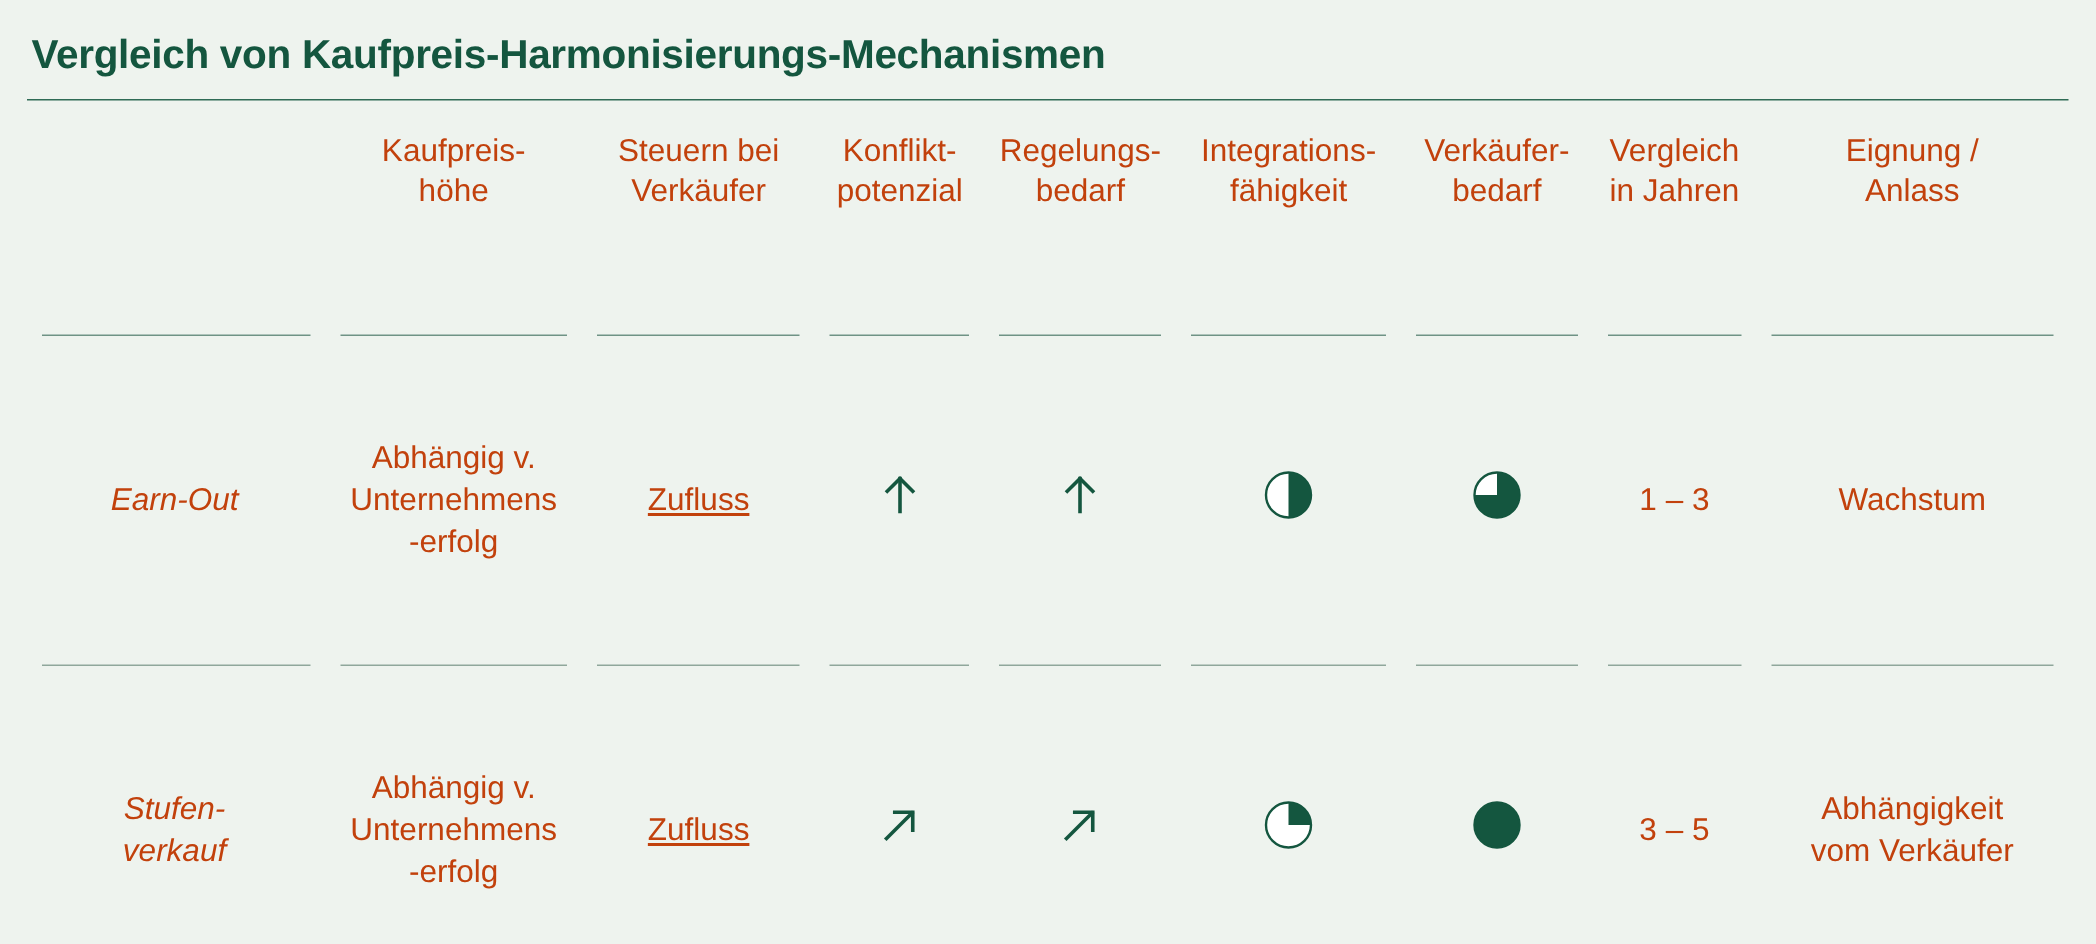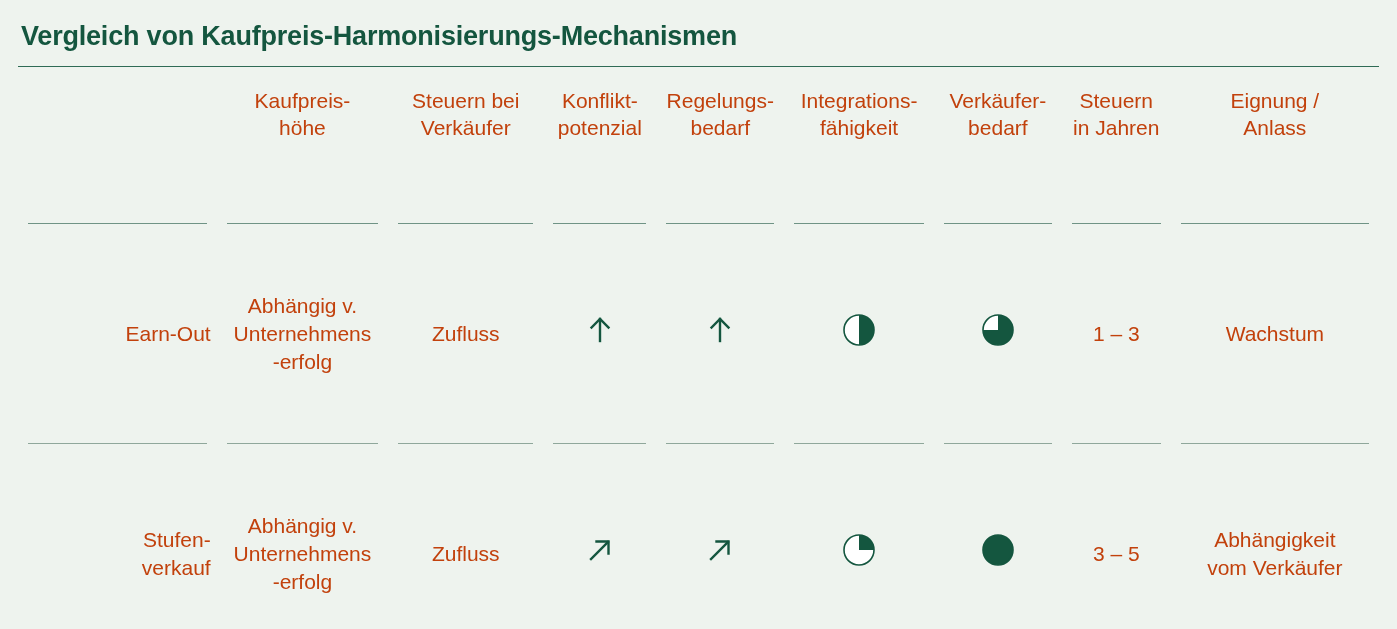--- a/index.html
+++ b/index.html
@@ -79,22 +79,23 @@
   .cmp-table tbody td {
     font-size: 21px;
     line-height: 1.32;
     height: 110px;
     color: #c2410c;
   }
 
   
   .cmp-table .mech-cell,
   .cmp-table thead th.mech-head {
-    text-align: right;
+    text-align: center;
     padding-left: 4px;
+    font-style: italic;
   }
 
   
   .sep-row td {
     height: 1px;
     padding: 0 0;
   }
   .sep-row .sep-line {
     height: 1px;
     background: #8fa79b;
@@ -118,20 +119,21 @@
     width: 34px;
     height: 34px;
     line-height: 0;
   }
   .pie svg { display: block; }
 
   .tax-wrap {
     position: relative;
     display: inline-block;
     text-align: right;
+    text-decoration: underline;
   }
 
   .nowrap { white-space: nowrap; margin-top: 48px; }
 </style>
 </head>
 <body>
 
 <div class="page">
 
   <div class="title-block">
@@ -173,21 +175,21 @@
         </th>
         <th>
           <div>Integrations-</div>
           <div>fähigkeit</div>
         </th>
         <th>
           <div>Verkäufer-</div>
           <div>bedarf</div>
         </th>
         <th>
-          <div>Steuern</div>
+          <div>Vergleich</div>
           <div>in Jahren</div>
         </th>
         <th>
           <div>Eignung /</div>
           <div>Anlass</div>
         </th>
       </tr>
     </thead>
 
     <tbody>

